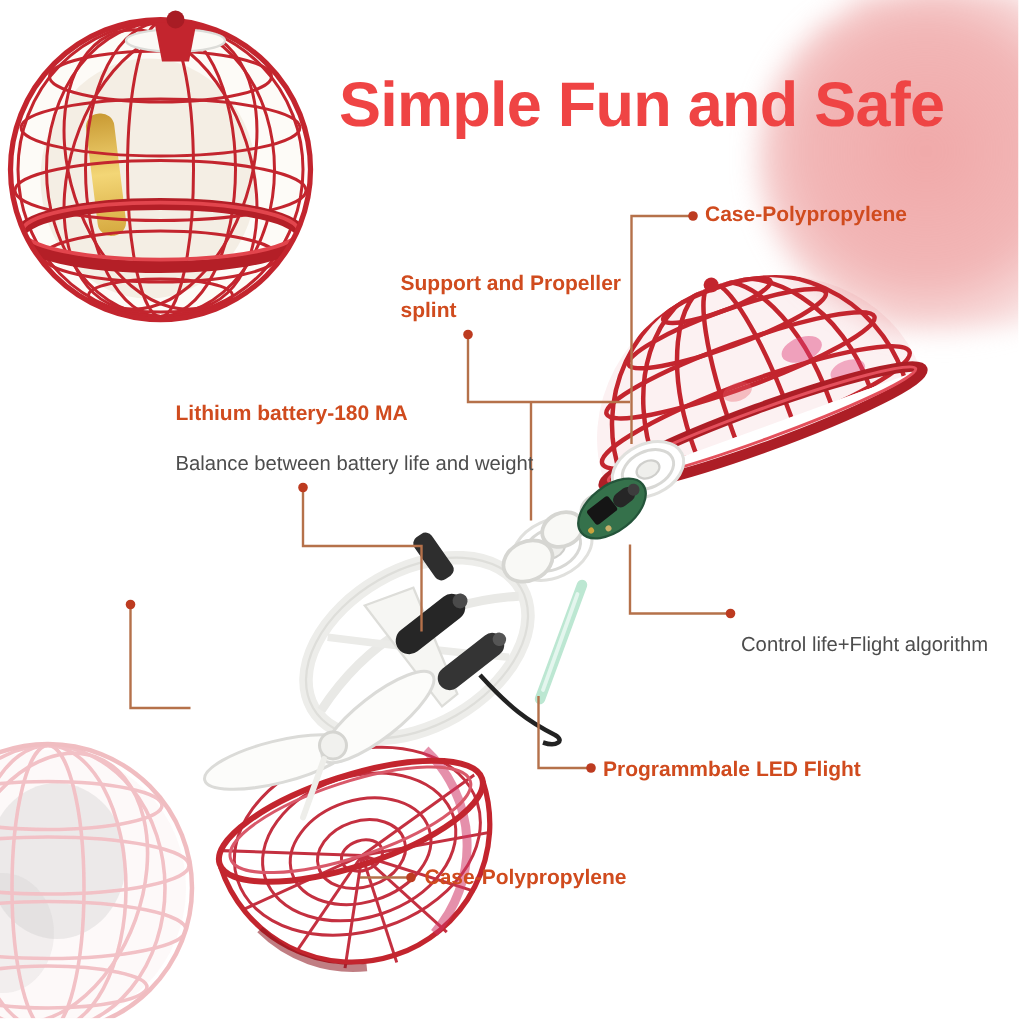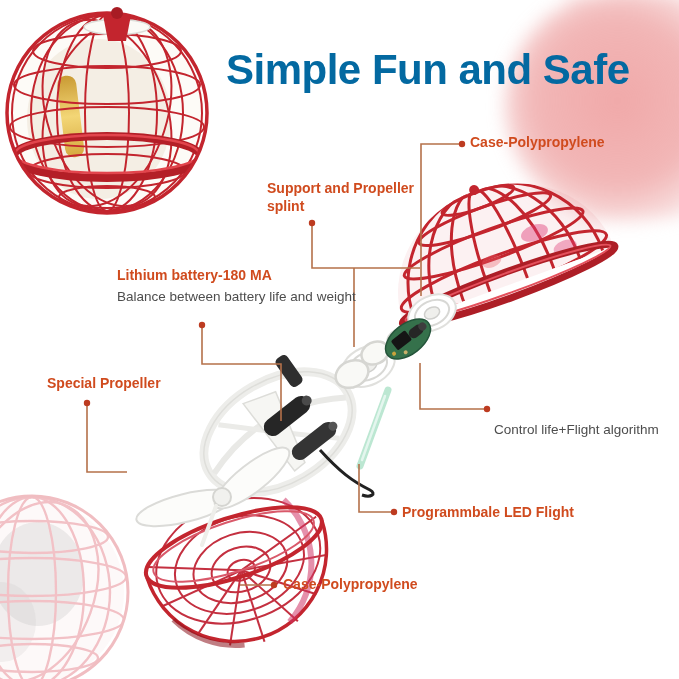--- a/index.html
+++ b/index.html
@@ -12,28 +12,28 @@
     position:absolute;left:505px;top:-12px;width:250px;height:235px;border-radius:50%;
     background:
       repeating-linear-gradient(178deg, rgba(214,75,75,.30) 0 7px, rgba(255,238,238,.08) 7px 16px),
       radial-gradient(circle at 45% 48%, rgba(238,140,140,.65) 0%, rgba(232,110,110,.40) 45%, rgba(248,215,215,.18) 68%, rgba(255,255,255,0) 74%);
     filter:blur(9px);
   }
   svg.art{position:absolute;left:0;top:0;}
   
   .title{
     position:absolute;left:226px;top:46px;width:440px;
-    font-size:42px;font-weight:bold;letter-spacing:-.5px;color:#0369a1;white-space:nowrap;
+    font-size:42px;font-weight:bold;letter-spacing:-.5px;color:#ef4444;white-space:nowrap;
   }
   .lbl{position:absolute;font-size:14px;font-weight:bold;color:#d04b1e;white-space:nowrap;}
   .sub{position:absolute;font-size:13.5px;font-weight:normal;color:#4d4d4d;white-space:nowrap;}
   .lbl-case-top{left:470px;top:134px;}
   .lbl-support{left:267px;top:180px;width:150px;line-height:1.25;white-space:normal;}
   .lbl-lithium{left:117px;top:267px;}
-  .sub-lithium{left:117px;top:289px;}
+  .sub-lithium{left:117px;top:301px;}
   .lbl-propeller{left:47px;top:375px;}
   .lbl-motherboard{left:494px;top:400px;}
   .sub-motherboard{left:494px;top:422px;}
   .lbl-led{left:402px;top:504px;}
   .lbl-case-bottom{left:283px;top:576px;}
 </style>
 </head>
 <body>
 
 <div class="stage">
@@ -235,18 +235,17 @@
       <circle cx="274" cy="585" r="3.2"></circle>
     </g>
   </svg>
 
   <div class="title">Simple Fun and Safe</div>
 
   <div class="lbl lbl-case-top">Case-Polypropylene</div>
   <div class="lbl lbl-support">Support and Propeller splint</div>
   <div class="lbl lbl-lithium">Lithium battery-180 MA</div>
   <div class="sub sub-lithium">Balance between battery life and weight</div>
-  <div class="lbl lbl-propeller">Special Propeller</div>
   <div class="sub sub-motherboard">Control life+Flight algorithm</div>
   <div class="lbl lbl-led">Programmbale LED Flight</div>
   <div class="lbl lbl-case-bottom">Case-Polypropylene</div>
 
 </div>
 
 </body></html>

